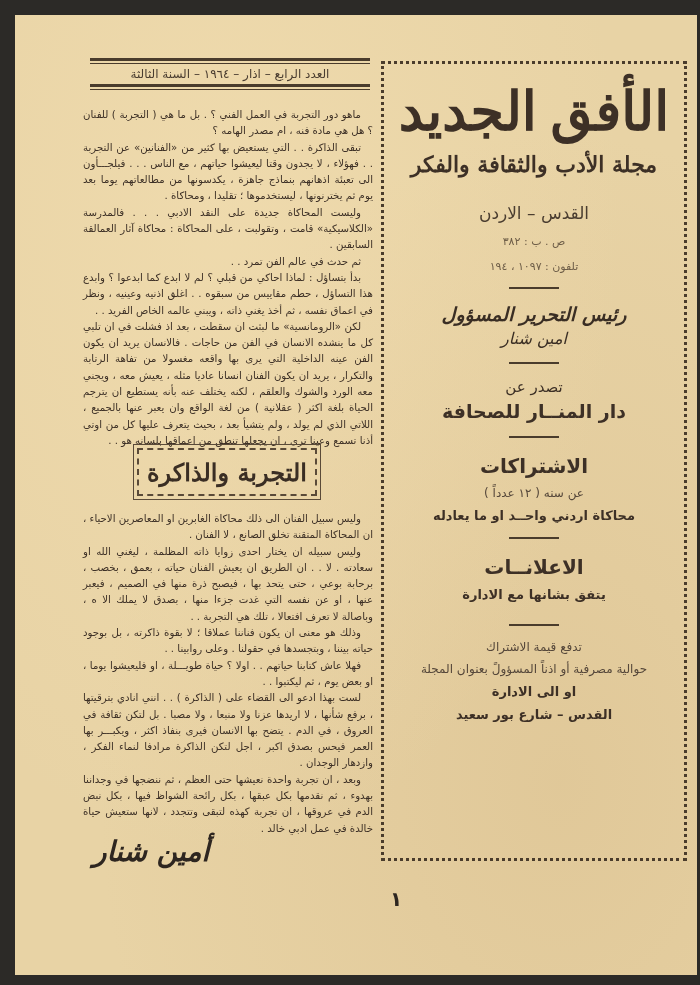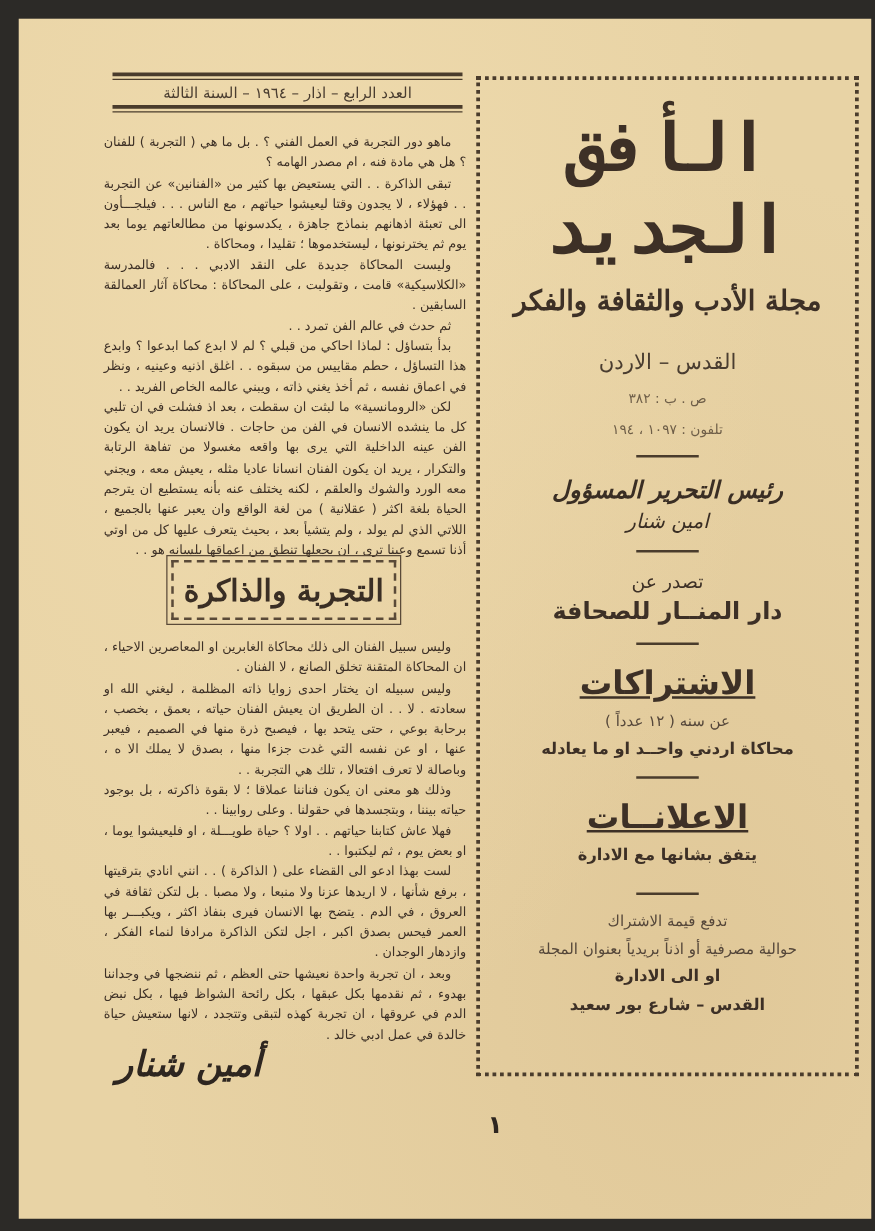--- a/index.html
+++ b/index.html
@@ -22,22 +22,22 @@
     
     .masthead {
       position: absolute;
       left: 366px; top: 46px;
       width: 306px; height: 800px;
       border: 3px dotted #4a3c2c;
       direction: rtl;
       text-align: center;
     }
     .mast-title {
-      margin-top: 28px;
-      font-family: Liberation Mono, monospace;
+      margin-top: 16px;
+      font-family: Liberation Serif, serif;
       font-size: 54px;
       font-weight: bold;
       color: #3d3026;
       line-height: 1.2;
       letter-spacing: 1px;
     }
     .mast-subtitle {
       margin-top: 6px;
       font-family: "DejaVu Serif", serif;
       font-size: 22px;
@@ -68,21 +68,21 @@
     }
     .mast-script-name {
       font-family: "DejaVu Serif", serif;
       font-style: italic;
       font-size: 16px;
       color: #3a2e24;
       margin-top: 4px;
     }
     .mast-label { font-size: 15px; color: #3d3026; margin-top: 8px; }
     .mast-bold { font-size: 19px; font-weight: bold; color: #3d3026; margin-top: 4px; }
-    .mast-heading { font-size: 26px; font-weight: bold; color: #3d3026; margin-top: 16px; text-decoration: underline; }
+    .mast-heading { font-size: 20px; font-weight: bold; color: #3d3026; margin-top: 16px; }
     .mast-text { font-size: 12px; color: #55473a; margin-top: 8px; }
     .mast-text-bold { font-size: 13px; font-weight: bold; color: #3d3026; margin-top: 8px; }
 
     
     .issue-header {
       position: absolute;
       left: 75px; top: 43px;
       width: 280px;
       direction: rtl;
       text-align: center;
@@ -192,19 +192,19 @@
     <div class="mast-bold">دار المنــار للصحافة</div>
     <div class="mast-divider"></div>
     <div class="mast-heading">الاشتراكات</div>
     <div class="mast-text">عن سنه ( ١٢ عدداً )</div>
     <div class="mast-text-bold">محاكاة اردني واحــد او ما يعادله</div>
     <div class="mast-divider"></div>
     <div class="mast-heading">الاعلانــات</div>
     <div class="mast-text-bold">يتفق بشانها مع الادارة</div>
     <div class="mast-divider" style="margin-top:22px;"></div>
     <div class="mast-text" style="margin-top:8px;">تدفع قيمة الاشتراك</div>
-    <div class="mast-text">حوالية مصرفية أو اذناً بريدياً بعنوان المجلة</div>
+    <div class="mast-text">حوالية مصرفية أو اذناً المسؤولً بعنوان المجلة</div>
     <div class="mast-text-bold">او الى الادارة</div>
     <div class="mast-text-bold">القدس – شارع بور سعيد</div>
   </div>
 
   <div class="page-number">١</div>
 </div>
 
 </body></html>

